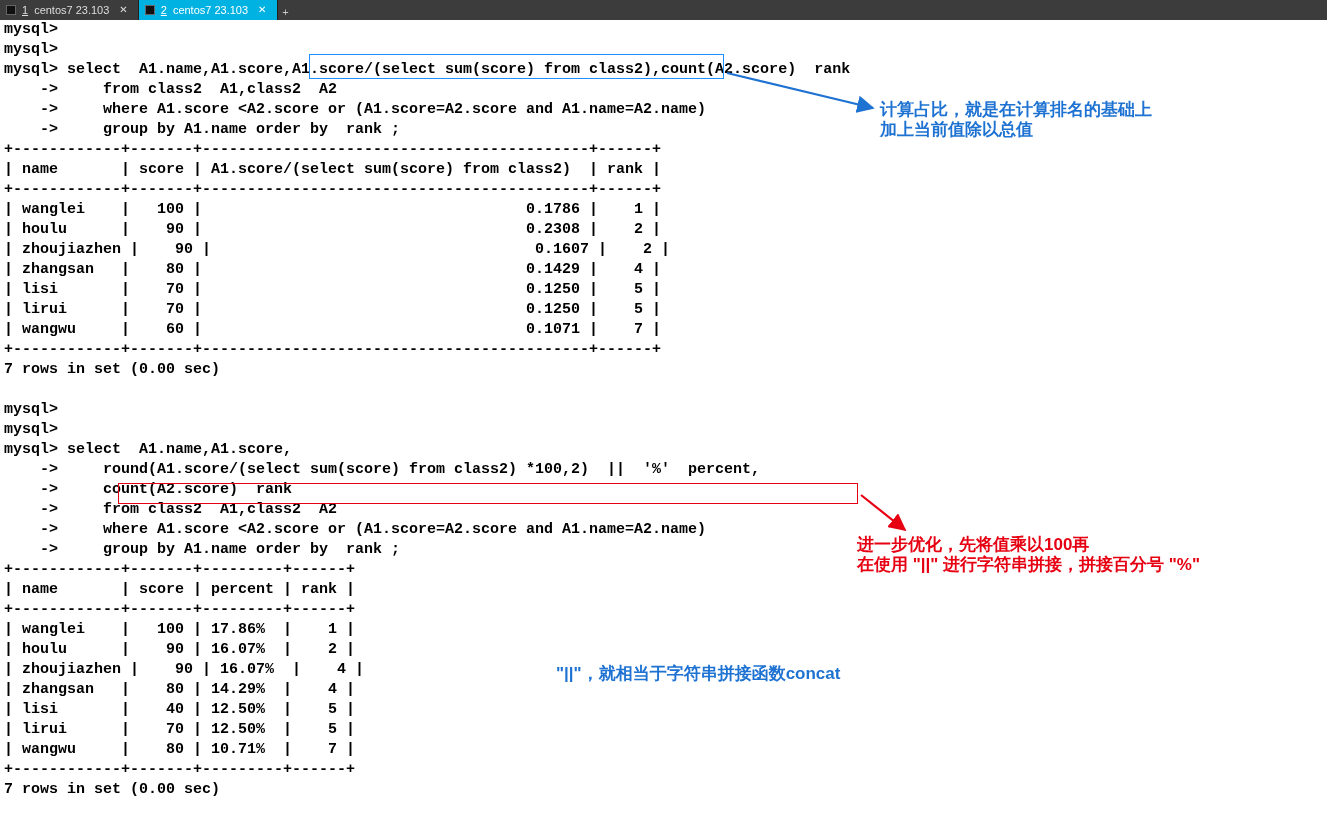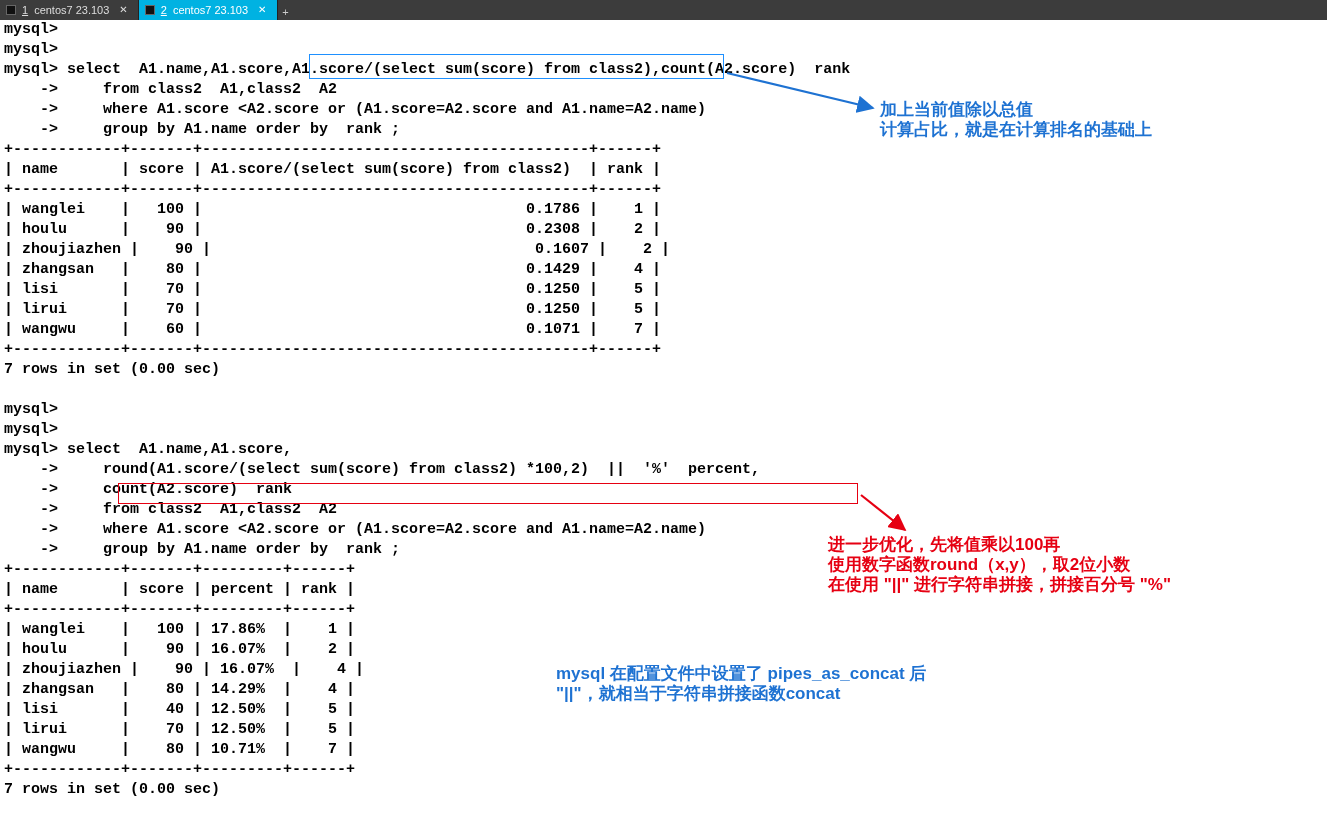--- a/index.html
+++ b/index.html
@@ -89,32 +89,30 @@
 <span>+------------+-------+---------+------+</span>
 <span>7 rows in set (0.00 sec)</span>
 <span> </span>
 <span>mysql&gt; </span>
 </div>
 
 <div class="hbox blue" style="left:309px; top:54px; width:415px; height:25px;"></div>
 <div class="hbox red" style="left:118px; top:483px; width:740px; height:21px;"></div>
 
 <div class="ann blue" style="left:880px; top:100px;">
+  <div>计算占比，就是在计算排名的基础上</div>
   <div>加上当前值除以总值</div>
-  <div>计算占比，就是在计算排名的基础上</div>
 </div>
 
-<div class="ann red" style="left:828px; top:535px;">
+<div class="ann red" style="left:857px; top:535px;">
   <div>进一步优化，先将值乘以100再</div>
-  <div>使用数字函数round（x,y），取2位小数</div>
   <div>在使用 "||" 进行字符串拼接，拼接百分号 "%"</div>
 </div>
 
 <div class="ann blue" style="left:556px; top:664px;">
-  <div>mysql 在配置文件中设置了 pipes_as_concat 后</div>
   <div>"||"，就相当于字符串拼接函数concat</div>
 </div>
 
 <svg class="arrows" width="1327" height="822">
   <defs>
     <marker id="ah-blue" viewBox="0 0 10 10" refX="9" refY="5" markerWidth="8" markerHeight="8" orient="auto-start-reverse">
       <path d="M0,0 L10,5 L0,10 z" fill="#1e72d2"></path>
     </marker>
     <marker id="ah-red" viewBox="0 0 10 10" refX="9" refY="5" markerWidth="8" markerHeight="8" orient="auto-start-reverse">
       <path d="M0,0 L10,5 L0,10 z" fill="#e60012"></path>

